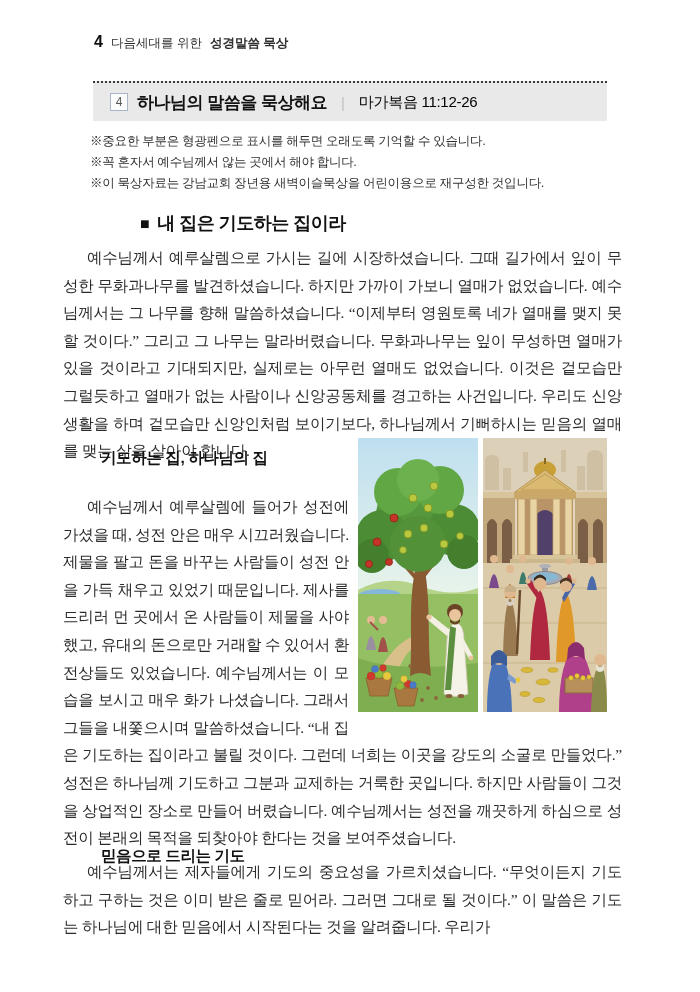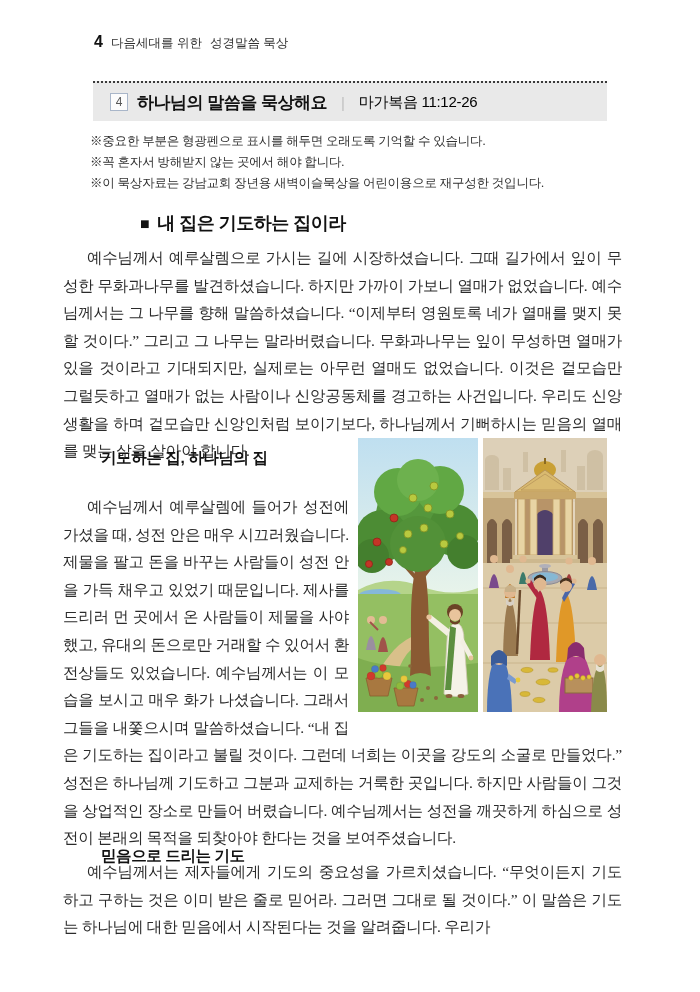--- a/index.html
+++ b/index.html
@@ -8,21 +8,21 @@
     position:relative; width:700px; height:992px; background:#ffffff;
     font-family:"Liberation Serif", serif; color:#2b2b2b; overflow:hidden;
   }
   
   .running-head {
     position:absolute; left:94px; top:33px;
     font-family:"Liberation Sans", sans-serif; font-size:12.5px; color:#2f2f2f;
     display:flex; align-items:baseline; gap:8px;
   }
   .running-head .pgnum { font-size:16px; font-weight:bold; color:#111; }
-  .running-head .bold { font-weight:normal; }
+  .running-head .bold { font-weight:bold; }
   
   .title-bar {
     position:absolute; left:93px; top:81px; width:514px; height:40px;
     background:#e9e9e9; border-top:2px dotted #3a3a3a;
     display:flex; align-items:center; padding-left:17px;
     font-family:"Liberation Sans", sans-serif;
   }
   .num-box {
     width:18px; height:18px; border:1px solid #a9b6c9; background:#fcfcfc;
     color:#555; font-size:12px; display:flex; align-items:center; justify-content:center;
@@ -78,21 +78,21 @@
 
   <div class="title-bar">
     <span class="num-box">4</span>
     <span class="lesson-title">하나님의 말씀을 묵상해요</span>
     <span class="bar-sep">|</span>
     <span class="scripture-ref">마가복음 11:12-26</span>
   </div>
 
   <div class="notes">
     <div>※중요한 부분은 형광펜으로 표시를 해두면 오래도록 기억할 수 있습니다.</div>
-    <div>※꼭 혼자서 방해받지 않는 곳에서 해야 합니다.</div>
+    <div>※꼭 혼자서 예수님께서 않는 곳에서 해야 합니다.</div>
     <div>※이 묵상자료는 강남교회 장년용 새벽이슬묵상을 어린이용으로 재구성한 것입니다.</div>
   </div>
 
   <div class="section-heading">
     <span class="marker">■</span><span>내 집은 기도하는 집이라</span>
   </div>
 
   <p class="body-text para1">예수님께서 예루살렘으로 가시는 길에 시장하셨습니다. 그때 길가에서 잎이 무성한 무화과나무를 발견하셨습니다. 하지만 가까이 가보니 열매가 없었습니다. 예수님께서는 그 나무를 향해 말씀하셨습니다. “이제부터 영원토록 네가 열매를 맺지 못할 것이다.” 그리고 그 나무는 말라버렸습니다. 무화과나무는 잎이 무성하면 열매가 있을 것이라고 기대되지만, 실제로는 아무런 열매도 없었습니다. 이것은 겉모습만 그럴듯하고 열매가 없는 사람이나 신앙공동체를 경고하는 사건입니다. 우리도 신앙생활을 하며 겉모습만 신앙인처럼 보이기보다, 하나님께서 기뻐하시는 믿음의 열매를 맺는 삶을 살아야 합니다.</p>
 
   <div class="sub1">

